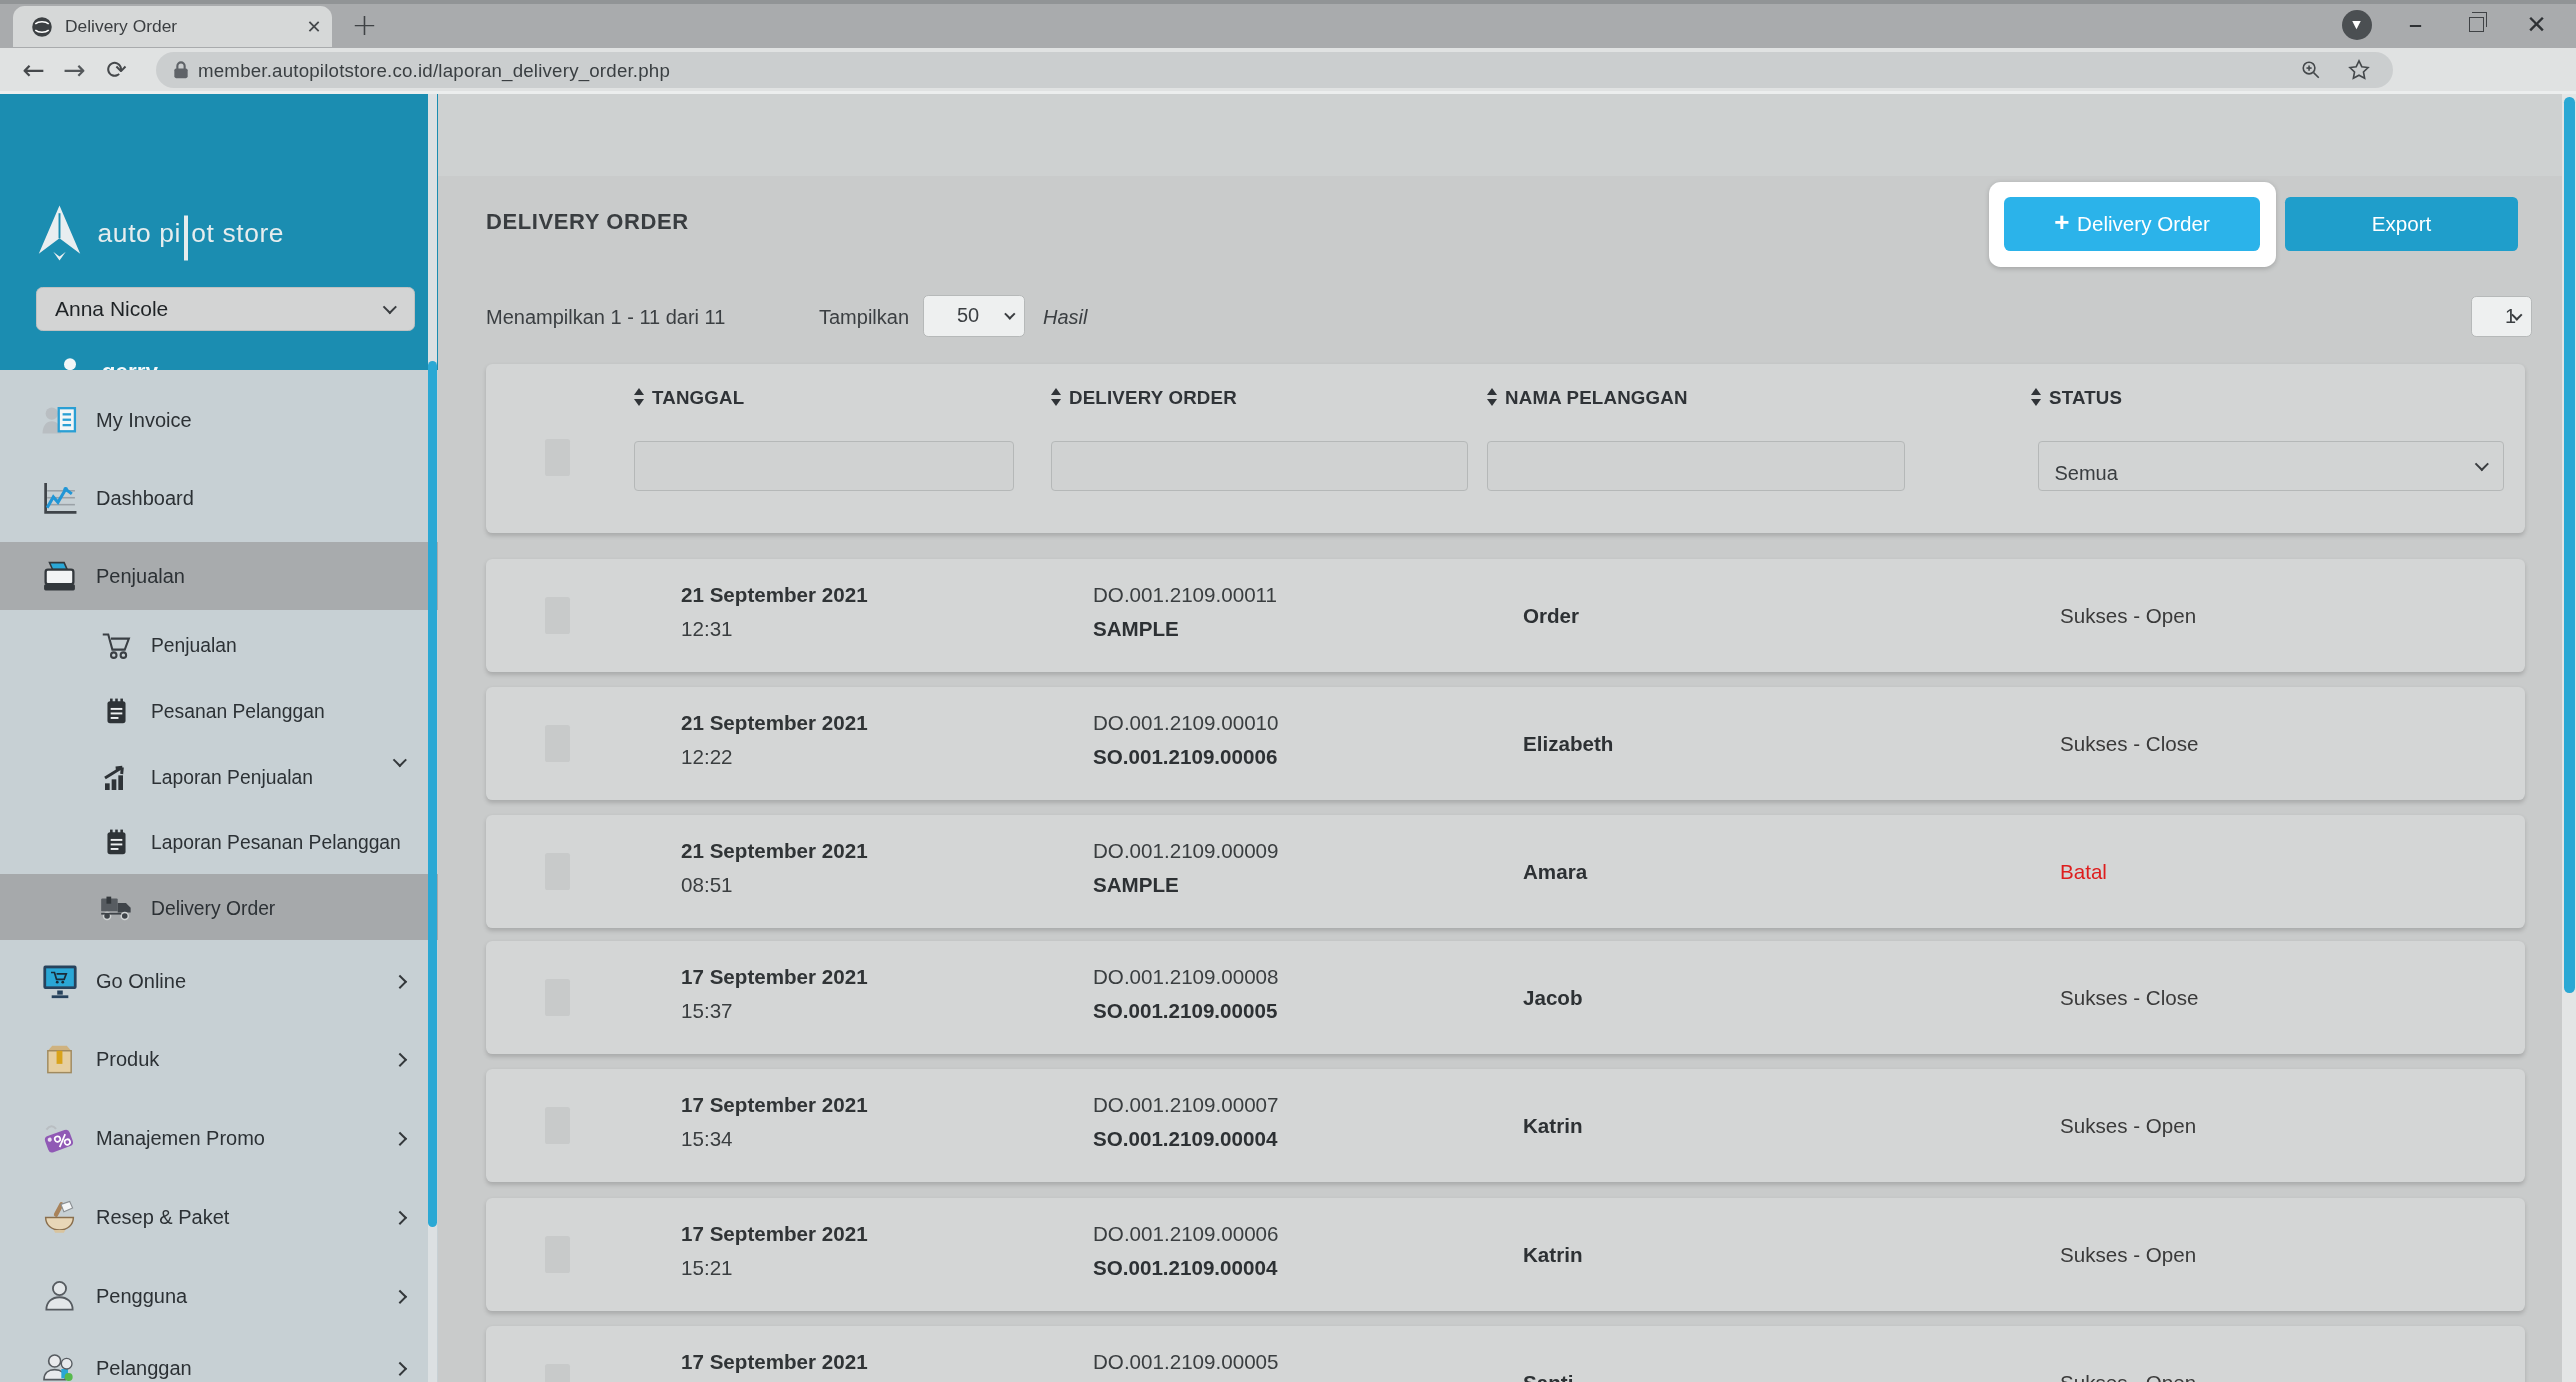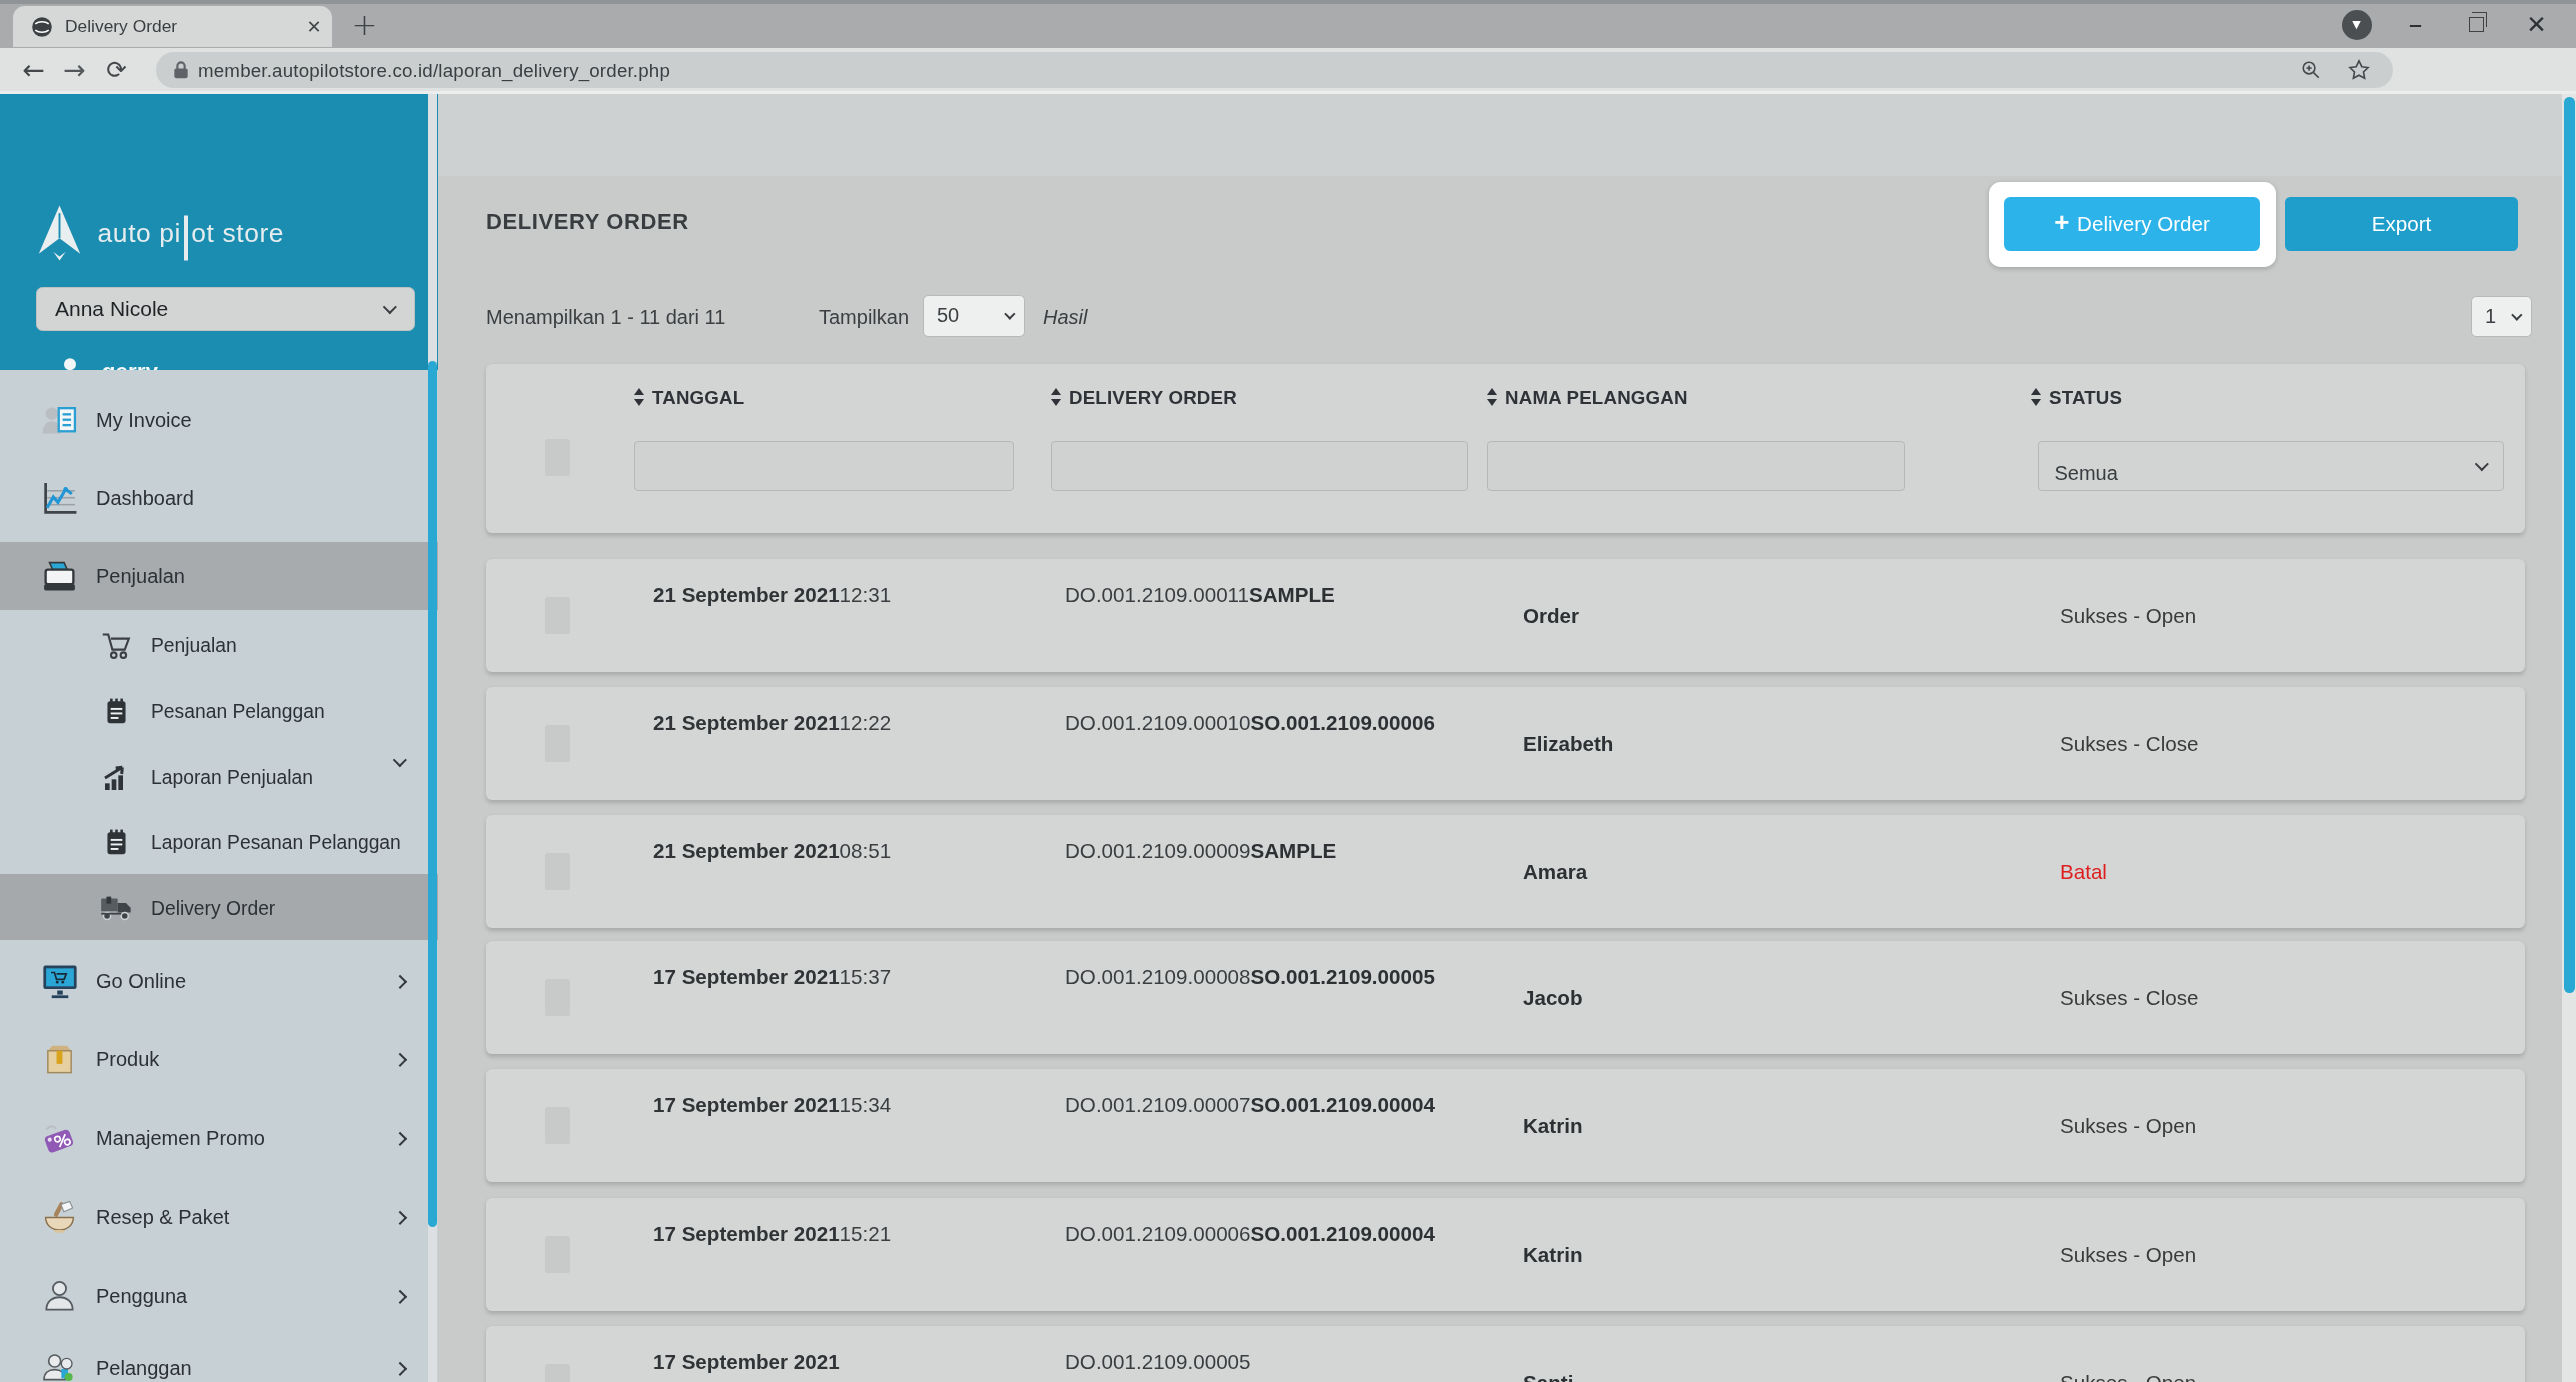--- a/index.html
+++ b/index.html
@@ -70,37 +70,37 @@
   #main { position:absolute; left:438px; top:94px; width:2138px; height:1289px; background:#c9cbcb; }
   #main-band { position:absolute; left:438px; top:94px; width:2138px; height:82px; background:#ced1d1; }
   .page-title { position:absolute; left:486px; top:209px; font-size:22px; font-weight:bold; letter-spacing:0.6px; color:#393d40; }
   .halo { position:absolute; left:1989px; top:182px; width:287px; height:85px; background:#ffffff; border-radius:11.6px; box-shadow:0 1.3px 5.2px rgba(0,0,0,0.18); }
   .btn { position:absolute; top:197px; height:54px; display:flex; align-items:center; justify-content:center; color:#fff; font-size:20.6px; }
   .btn-add { left:2004px; width:256px; background:#2bb3ea; border-radius:6.4px; gap:7.7px; }
   .btn-add .plus { font-size:26px; font-weight:bold; margin-top:-2.6px; }
   .btn-export { left:2285px; width:233px; background:#1f9ecb; border-radius:5.2px; }
   .info-text { position:absolute; top:297px; height:40px; line-height:40px; font-size:20px; color:#3b3f42; }
   .mini-select { position:absolute; background:#eef0f0; border:1.3px solid #b6b9b9; border-radius:5.2px; }
-  .mini-select .val { position:absolute; left:13px; top:0; height:39px; line-height:39px; font-size:20px; color:#3b3f42; }
+  .mini-select .val { position:absolute; left:33px; top:0; height:39px; line-height:39px; font-size:20px; color:#3b3f42; }
   .mini-select .chev { position:absolute; right:10.3px; top:13.5px; width:7.7px; height:7.7px; border-width:0 2.3px 2.3px 0; }
 
   .card { position:absolute; left:486px; width:2039px; background:#d4d6d6; border-radius:6.4px; box-shadow:0 2.6px 4.5px rgba(0,0,0,0.16); }
   #thead { top:364px; height:169px; background:#d3d5d5; }
   .th { position:absolute; top:23px; height:26px; display:flex; gap:6.4px; font-size:18.7px; font-weight:bold; color:#2f3337; letter-spacing:0.2px; }
   .sorticon { position:relative; width:11.6px; height:20.6px; flex:none; }
   .sorticon::before { content:""; position:absolute; left:0; top:1.3px; border-left:5.8px solid transparent; border-right:5.8px solid transparent; border-bottom:7px solid #2f3337; }
   .sorticon::after { content:""; position:absolute; left:0; bottom:1.3px; border-left:5.8px solid transparent; border-right:5.8px solid transparent; border-top:7px solid #2f3337; }
   .fin { position:absolute; top:77px; height:50px; background:#d0d2d2; border:1.3px solid #b5b8b8; border-radius:3.9px; font-size:19.3px; color:#34383a; padding:0 11.6px; outline:none; }
   .fsel { position:absolute; top:77px; height:50px; background:#d2d4d4; border:1.3px solid #b5b8b8; border-radius:3.9px; }
   .fsel .val { position:absolute; left:15.5px; top:7px; height:48px; line-height:48px; font-size:20px; color:#393d40; }
   .fsel .chev { position:absolute; right:16.7px; top:16.7px; }
   .cb { position:absolute; left:59px; width:24.5px; height:37px; background:#c8caca; border-radius:2.6px; }
 
   .row { height:113px; }
-  .c2l { position:absolute; top:19.3px; display:flex; flex-direction:row; line-height:34px; font-size:20.6px; }
+  .c2l { position:absolute; top:19.3px; display:flex; flex-direction:column; line-height:34px; font-size:20.6px;margin-left:28px; }
   .c-date { left:167px; } .c-date .l1 { font-weight:600; color:#303436; } .c-date .l2 { color:#3a3e40; }
   .c-do { left:579px; } .c-do .l1 { color:#3a3e40; } .c-do .l2 { font-weight:bold; color:#2d3134; }
   .c-mid { position:absolute; top:0; height:113px; display:flex; align-items:center; font-size:20.6px; }
   .c-name { left:1037px; font-weight:bold; color:#2d3134; }
   .c-status { left:1574px; color:#3a3a3a; }
 </style>
 </head>
 <body>
 
 <div id="titlebar">

